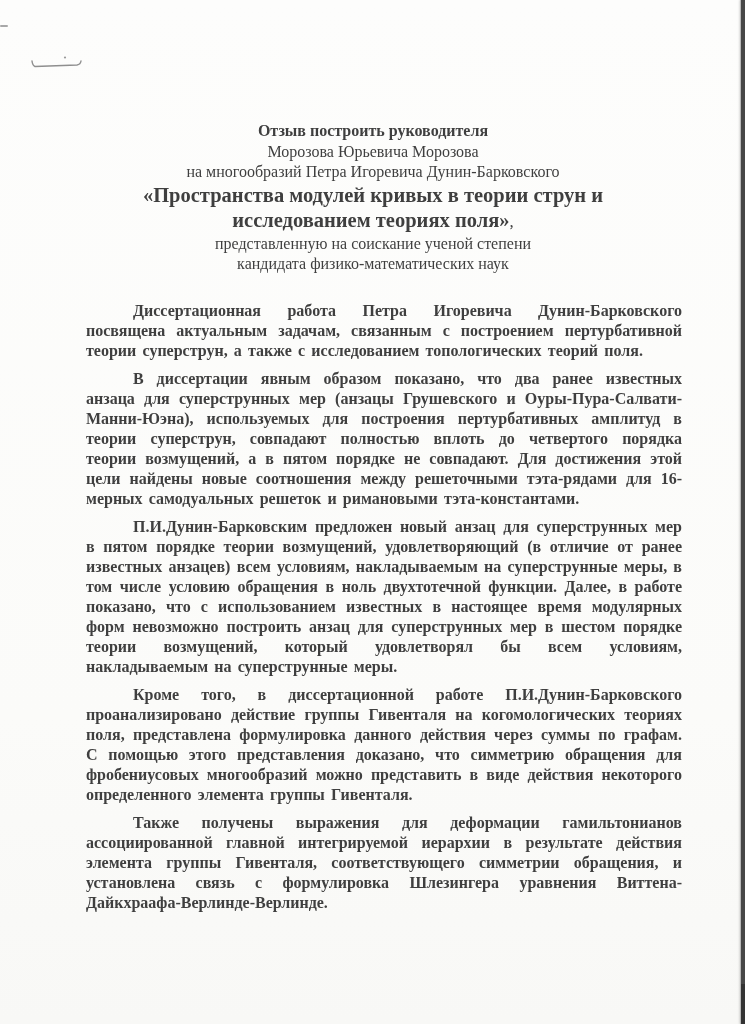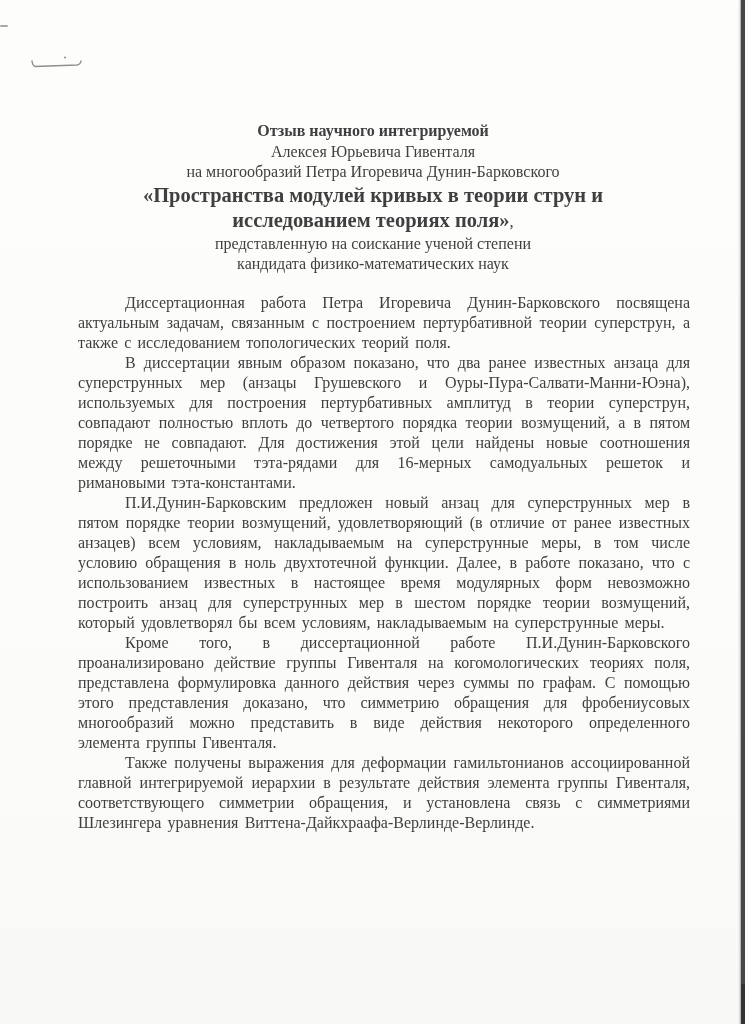--- a/index.html
+++ b/index.html
@@ -81,51 +81,52 @@
     position: absolute;
     top: 293px;
     left: 78px;
     width: 612px;
     text-align: justify;
     font-size: 16px;
     line-height: 20px;
     word-spacing: 2.2px;
   }
   main.doc-body p {
-    margin: 0;
+    margin: 8px;
     text-indent: 47px;
+    font-weight: bold;
   }
 </style>
 </head>
 <body>
 
 <div class="page">
 
   <div class="corner-dash"></div>
 
   <svg class="pen-mark" width="56" height="18" viewBox="0 0 56 18" xmlns="http://www.w3.org/2000/svg">
     <path d="M2 7 q0.5 4.5 3 5.5 L47 11 q3.5 -0.5 4 -4" stroke="#8f8f8f" stroke-width="1.4" fill="none" stroke-linecap="round"></path>
     <circle cx="35" cy="3.5" r="1.1" fill="#9a9a9a"></circle>
   </svg>
 
   <header class="doc-header">
-    <div class="h-line h-bold">Отзыв научного интегрируемой</div>
-    <div class="h-line">Алексея Юрьевича Гивенталя</div>
+    <div class="h-line h-bold">Отзыв построить руководителя</div>
+    <div class="h-line">Морозова Юрьевича Морозова</div>
     <div class="h-line">на многообразий Петра Игоревича Дунин-Барковского</div>
     <div class="title-line">«Пространства модулей кривых в теории струн и</div>
     <div class="title-line"><span>исследованием теориях поля»</span><span class="t-comma">,</span></div>
     <div class="h-line">представленную на соискание ученой степени</div>
     <div class="h-line">кандидата физико-математических наук</div>
   </header>
 
   <main class="doc-body">
     <p>Диссертационная работа Петра Игоревича Дунин-Барковского посвящена актуальным задачам, связанным с построением пертурбативной теории суперструн, а также с исследованием топологических теорий поля.</p>
     <p>В диссертации явным образом показано, что два ранее известных анзаца для суперструнных мер (анзацы Грушевского и Оуры-Пура-Салвати-Манни-Юэна), используемых для построения пертурбативных амплитуд в теории суперструн, совпадают полностью вплоть до четвертого порядка теории возмущений, а в пятом порядке не совпадают. Для достижения этой цели найдены новые соотношения между решеточными тэта-рядами для 16-мерных самодуальных решеток и римановыми тэта-константами.</p>
     <p>П.И.Дунин-Барковским предложен новый анзац для суперструнных мер в пятом порядке теории возмущений, удовлетворяющий (в отличие от ранее известных анзацев) всем условиям, накладываемым на суперструнные меры, в том числе условию обращения в ноль двухтотечной функции. Далее, в работе показано, что с использованием известных в настоящее время модулярных форм невозможно построить анзац для суперструнных мер в шестом порядке теории возмущений, который удовлетворял бы всем условиям, накладываемым на суперструнные меры.</p>
     <p>Кроме того, в диссертационной работе П.И.Дунин-Барковского проанализировано действие группы Гивенталя на когомологических теориях поля, представлена формулировка данного действия через суммы по графам. С помощью этого представления доказано, что симметрию обращения для фробениусовых многообразий можно представить в виде действия некоторого определенного элемента группы Гивенталя.</p>
-    <p>Также получены выражения для деформации гамильтонианов ассоциированной главной интегрируемой иерархии в результате действия элемента группы Гивенталя, соответствующего симметрии обращения, и установлена связь с симметриями Шлезингера уравнения Виттена-Дайкхраафа-Верлинде-Верлинде.</p>
+    <p>Также получены выражения для деформации гамильтонианов ассоциированной главной интегрируемой иерархии в результате действия элемента группы Гивенталя, соответствующего симметрии обращения, и установлена связь с формулировка Шлезингера уравнения Виттена-Дайкхраафа-Верлинде-Верлинде.</p>
   </main>
 
   <div class="edge-right">
     <div class="darker-bottom"></div>
   </div>
 
 </div>
 
 </body></html>

